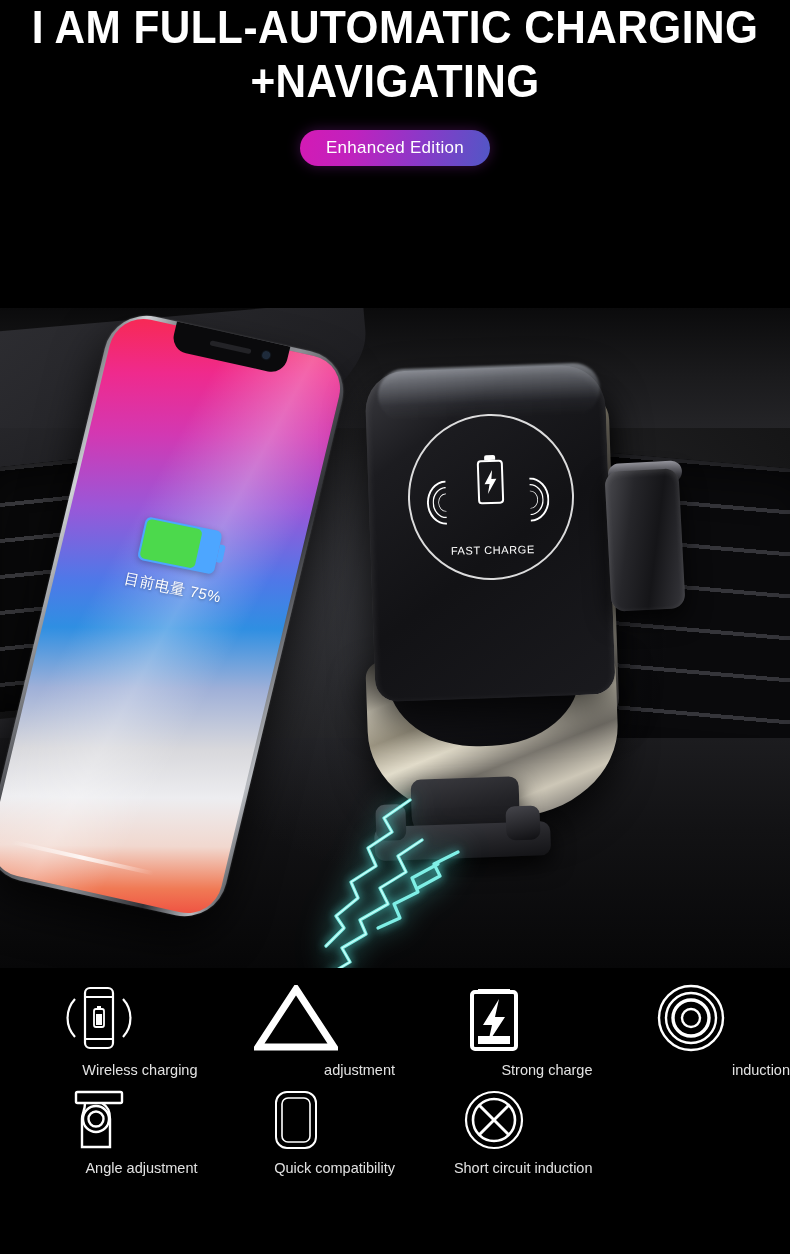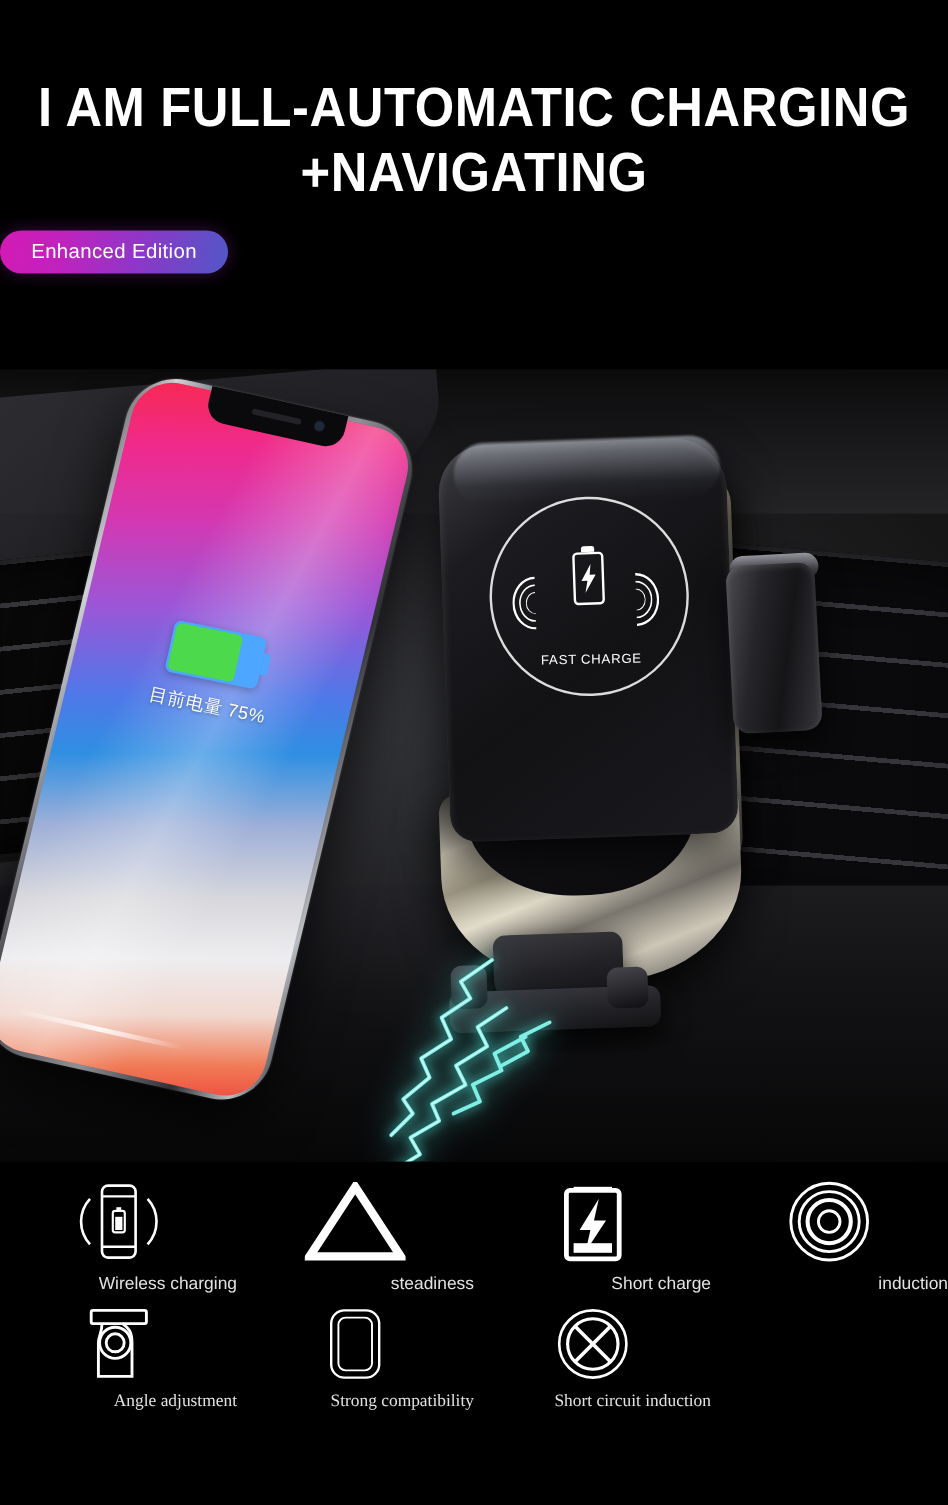--- a/index.html
+++ b/index.html
@@ -5,32 +5,32 @@
   * { margin:0; padding:0; box-sizing:border-box; }
   html,body { background:#000; }
   body {
     width:790px; height:1254px;
     font-family:"Liberation Sans", sans-serif;
     color:#fff; overflow:hidden; position:relative;
   }
   .page { width:790px; height:1254px; position:relative; background:#000; overflow:hidden; }
 
   
-  .header { height:308px; background:#000; position:relative; padding-top:62px; text-align:center; }
+  .header { height:308px; background:#000; position:relative; text-align:center; }
   .title-line {
     font-family:"Liberation Sans Narrow","Liberation Sans", sans-serif;
     font-weight:bold; color:#fff; font-size:46px; line-height:54px;
     letter-spacing:0.5px; transform:scaleX(0.92); transform-origin:center;
     white-space:nowrap;
   }
   .title-line.two { font-size:46px; }
   .subtitle {
     margin-top:20px; font-size:23px; color:#dcdcdc; font-weight:400; letter-spacing:0.2px;
   }
-  .badge-wrap { margin-top:22px; display:flex; }
+  .badge-wrap { margin-top:22px; display:flex; justify-content:center; }
   .badge {
     display:inline-block; padding:9px 26px 10px; border-radius:22px;
     background:linear-gradient(100deg,#d41ab4 0%,#c022be 28%,#8c38c8 62%,#5157c6 100%);
     color:#fff; font-size:17px; letter-spacing:0.3px; line-height:1;
     box-shadow:0 0 14px rgba(160,40,190,0.35);
   }
 
   
   .photo {
     position:relative; height:660px; width:790px; overflow:hidden;
@@ -262,21 +262,21 @@
   .arcs { position:absolute; left:318px; top:470px; width:190px; height:220px; z-index:5; }
   .arcs svg { filter:drop-shadow(0 0 5px #4fd8d0) drop-shadow(0 0 14px rgba(79,216,208,.65)); }
 
   
   .features { background:#000; padding:14px 0 16px; }
   .frow { display:flex; }
   .fcell { width:197.5px; text-align:right; }
   .ficon { height:72px; display:flex; align-items:center; justify-content:center; }
   .flabel { font-size:14.5px; color:#e2e2e2; margin-top:8px; font-weight:400; }
   .frow.two .ficon { height:64px; }
-  .frow.two { margin-top:10px;font-family:Liberation Serif, serif; }
+  .frow.two { margin-top:10px; }
 </style>
 </head>
 <body>
 
 <div class="page">
 
   <div class="header">
     <div class="title-line">I AM FULL-AUTOMATIC CHARGING</div>
     <div class="title-line two">+NAVIGATING</div>
     <div class="badge-wrap">
@@ -387,33 +387,33 @@
         </div>
         <div class="flabel">Wireless charging</div>
       </div>
 
       <div class="fcell">
         <div class="ficon">
           <svg width="84" height="66" viewBox="0 0 84 66">
             <path d="M42,4 L80,62 L4,62 Z" fill="none" stroke="#fff" stroke-width="7" stroke-linejoin="miter"></path>
           </svg>
         </div>
-        <div class="flabel">steadiness</div>
+        <div class="flabel">adjustment</div>
       </div>
 
       <div class="fcell">
         <div class="ficon">
           <svg width="56" height="70" viewBox="0 0 56 70">
             <rect x="12" y="6" width="32" height="4" fill="#fff"></rect>
             <rect x="6" y="9" width="44" height="57" rx="3" fill="none" stroke="#fff" stroke-width="4"></rect>
             <polygon points="33,16 17,42 26,42 22,60 39,34 29,34" fill="#fff"></polygon>
             <rect x="12" y="53" width="32" height="8" fill="#fff"></rect>
           </svg>
         </div>
-        <div class="flabel">Short charge</div>
+        <div class="flabel">Strong charge</div>
       </div>
 
       <div class="fcell">
         <div class="ficon">
           <svg width="70" height="70" viewBox="0 0 70 70">
             <circle cx="35" cy="35" r="32" fill="none" stroke="#fff" stroke-width="2.4"></circle>
             <circle cx="35" cy="35" r="25" fill="none" stroke="#fff" stroke-width="2.4"></circle>
             <circle cx="35" cy="35" r="18" fill="none" stroke="#fff" stroke-width="3.4"></circle>
             <circle cx="35" cy="35" r="9" fill="none" stroke="#fff" stroke-width="2.4"></circle>
           </svg>
@@ -436,21 +436,21 @@
         <div class="flabel">Angle adjustment</div>
       </div>
 
       <div class="fcell">
         <div class="ficon">
           <svg width="48" height="62" viewBox="0 0 48 62">
             <rect x="4" y="3" width="40" height="56" rx="11" fill="none" stroke="#fff" stroke-width="2"></rect>
             <rect x="10" y="9" width="28" height="44" rx="6" fill="none" stroke="#fff" stroke-width="1.6"></rect>
           </svg>
         </div>
-        <div class="flabel">Strong compatibility</div>
+        <div class="flabel">Quick compatibility</div>
       </div>
 
       <div class="fcell">
         <div class="ficon">
           <svg width="62" height="62" viewBox="0 0 62 62">
             <circle cx="31" cy="31" r="28" fill="none" stroke="#fff" stroke-width="2.2"></circle>
             <circle cx="31" cy="31" r="21" fill="none" stroke="#fff" stroke-width="2.6"></circle>
             <line x1="16" y1="16" x2="46" y2="46" stroke="#fff" stroke-width="3"></line>
             <line x1="46" y1="16" x2="16" y2="46" stroke="#fff" stroke-width="3"></line>
           </svg>

